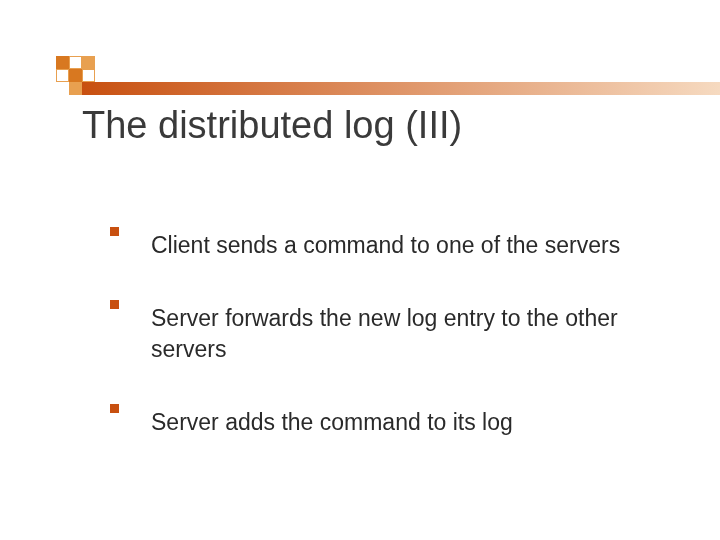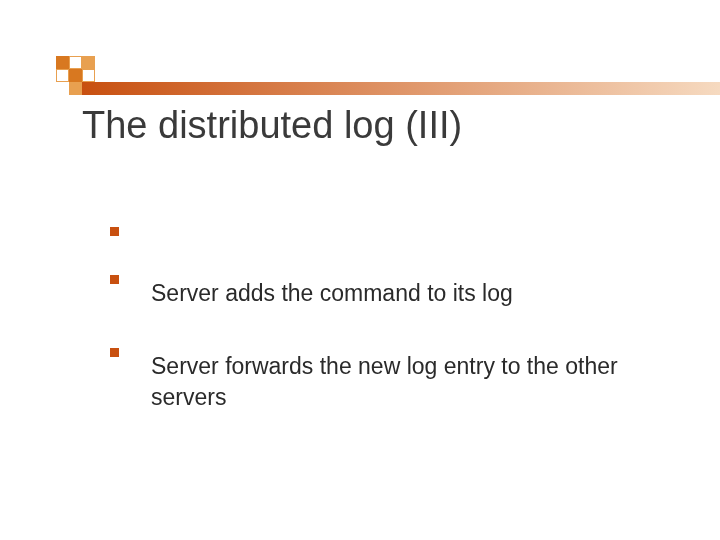--- a/index.html
+++ b/index.html
@@ -88,22 +88,23 @@
   <div class="square sq6"></div>
   <div class="square sq7"></div>
   <div class="gradient-bar"></div>
 </div>
 
 <h1 class="title">The distributed log (III)</h1>
 
 <div class="content">
   <div class="bullet-item">
     <div class="bullet-square"></div>
+    <div class="bullet-text">Client sends a  command to one of the servers</div>
+  </div>
+  <div class="bullet-item">
+    <div class="bullet-square"></div>
+    <div class="bullet-text">Server forwards the new log entry to the other servers</div>
   </div>
   <div class="bullet-item">
     <div class="bullet-square"></div>
     <div class="bullet-text">Server adds the command to its log</div>
   </div>
-  <div class="bullet-item">
-    <div class="bullet-square"></div>
-    <div class="bullet-text">Server forwards the new log entry to the other servers</div>
-  </div>
 </div>
 
 </body></html>

